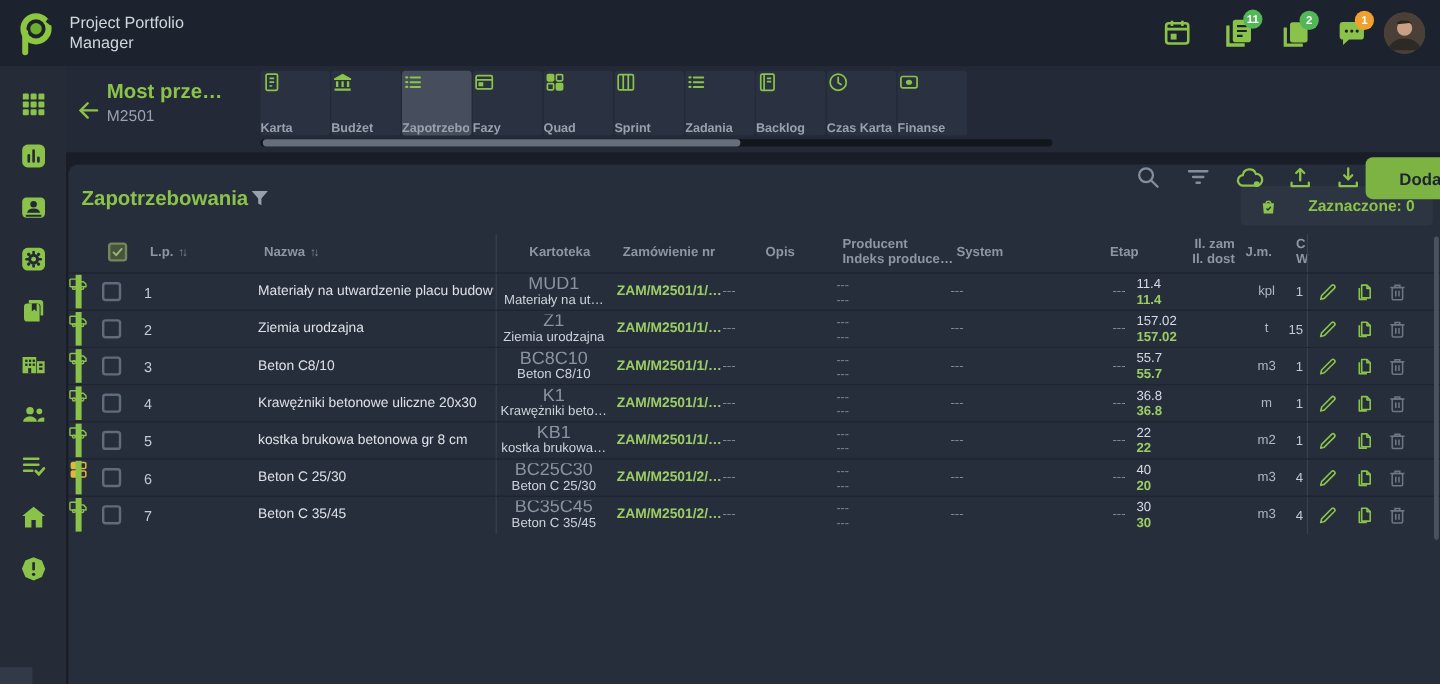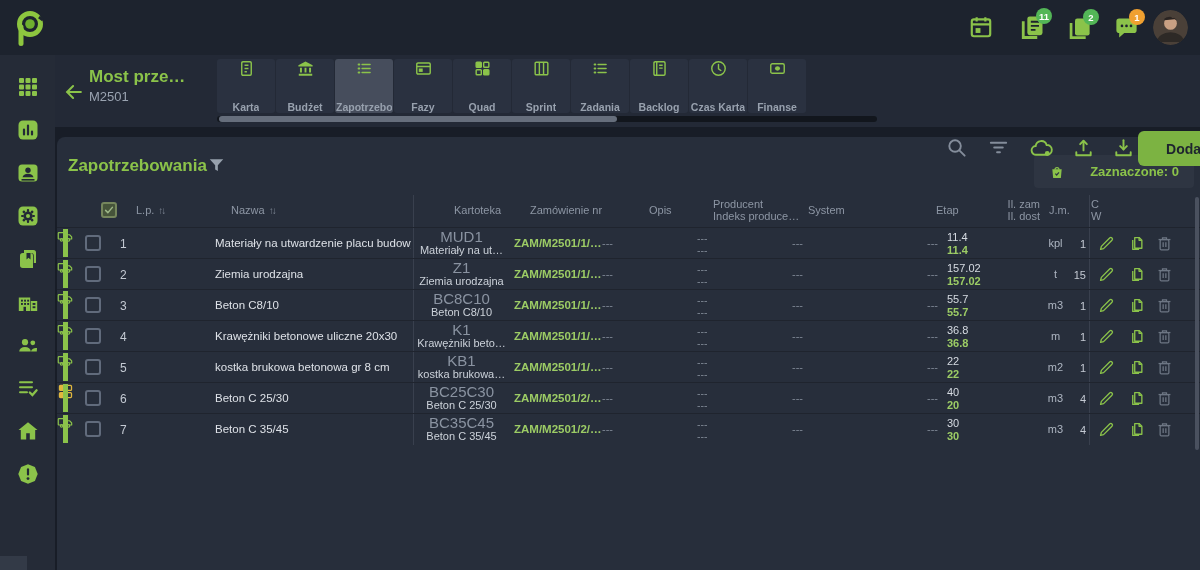--- a/index.html
+++ b/index.html
@@ -30,21 +30,21 @@
   .side-footer{position:absolute;left:0;top:556px;width:27px;height:14px;background:#333a47;z-index:4}
 
   
   .strip{position:absolute;left:55px;top:55px;width:1145px;height:72px;background:#232936;z-index:3}
   .back-arrow{position:absolute;left:8px;top:26px;width:22px;height:22px;color:#8bc34a;cursor:pointer}
   .proj{position:absolute;left:34px;top:12px}
   .proj-name{font-size:17px;font-weight:bold;color:#8bc34a;white-space:nowrap}
   .proj-code{font-size:13px;color:#9aa3b1;margin-top:2px}
   .tabs{position:absolute;left:162px;top:4px;display:flex;gap:1px}
   .tab{width:58px;height:54px;background:#2a3140;border-radius:3px;display:flex;flex-direction:column;
-       align-items:center;justify-content:center;gap:23px;cursor:pointer;overflow:hidden}
+       justify-content:center;gap:23px;cursor:pointer;overflow:hidden}
   .tab.active{background:#464d5c}
   .tab .ticon{width:19px;height:19px;color:#8bc34a}
   .tab .tlabel{font-size:10.5px;font-weight:bold;color:#98a1ae;white-space:nowrap;max-width:56px;overflow:hidden}
   .hscroll{position:absolute;left:162px;top:61px;width:660px;height:6px;background:#12161d;border-radius:3px}
   .hscroll .thumb{position:absolute;left:2px;top:0;width:398px;height:6px;background:#666e7c;border-radius:3px;cursor:grab}
   .tool{position:absolute;top:68px;width:23px;height:23px;cursor:pointer}
   .tool.gray{color:#848d9b}.tool.green{color:#8bc34a}
   .t-search{left:890px}.t-filter{left:932px}.t-cloud{left:974px;width:25px;height:25px}.t-up{left:1017px}.t-down{left:1057px}
   .add-btn{position:absolute;left:1083px;top:76px;width:95px;height:35px;background:#7cb342;border:none;border-radius:6px;
            color:#1e242f;font-size:14px;font-weight:bold;font-family:"Liberation Sans",sans-serif;cursor:pointer}
@@ -55,21 +55,21 @@
   .content{position:absolute;left:55px;top:127px;right:0;bottom:0;background:#181d27}
   .panel{position:absolute;left:2px;top:10px;right:0;bottom:0;background:#272e3b;border-radius:8px 0 0 0}
   .panel-title{position:absolute;left:11px;top:19px;font-size:17px;font-weight:bold;color:#8bc34a}
   .title-filter{position:absolute;left:150px;top:19px;width:19px;height:19px;color:#97a1ad;cursor:pointer}
   .sel-badge{position:absolute;right:6px;top:18px;height:33px;background:#2e3542;border-radius:4px;display:flex;
              align-items:center;gap:25px;padding:0 15px;cursor:pointer}
   .sel-badge .icon{width:16px;height:16px;color:#8bc34a}
   .sel-badge span{font-size:13px;font-weight:bold;color:#8bc34a}
 
   
-  .thead{position:absolute;left:16px;top:58px;right:0;height:32px;font-size:11px;font-weight:normal;color:#8d96a4}
+  .thead{position:absolute;left:5px;top:58px;right:0;height:32px;font-size:11px;font-weight:bold;color:#8d96a4}
   .th{position:absolute;top:9px;white-space:nowrap}
   .th2{top:3px;line-height:12px}
   .sort{color:#7d8694;font-size:10px;letter-spacing:-2px;margin-left:4px}
   .h-lp{left:63px}.h-nazwa{left:158px}.h-kart{left:356px;width:97px;text-align:center}
   .h-zam{left:457px}.h-opis{left:576px}.h-prod{left:640px}.h-sys{left:735px}.h-etap{left:863px}
   .h-il{left:890px;width:77px;text-align:right}.h-jm{left:976px;width:45px;text-align:left}
   .h-cw{left:1018px;width:13px;overflow:hidden}
   .checkbox{position:absolute;left:28px;width:16px;height:16px;border:2px solid #616b7c;border-radius:3px;cursor:pointer}
   .checkbox.checked{background:#46543a;border-color:#75865c}
   .checkbox svg{width:100%;height:100%}
@@ -108,20 +108,24 @@
 
 <div class="topbar">
   <span class="icon logo">
     <svg viewBox="0 0 40 40">
         <path d="M12 36.5V20" stroke="#8dc63f" stroke-width="5" stroke-linecap="round" fill="none"></path>
         <circle cx="21" cy="17" r="10.5" fill="none" stroke="#8dc63f" stroke-width="5"></circle>
         <circle cx="21" cy="17" r="4.8" fill="#6faf2f"></circle>
         <path d="M30 10l4 3" stroke="#1d232e" stroke-width="3" fill="none"></path>
       </svg>
   </span>
+  <div class="app-title">
+    <div>Project Portfolio</div>
+    <div>Manager</div>
+  </div>
   <span class="icon tb-icon tb-cal" id="ic-cal">
       <svg viewBox="0 0 24 24">
         <g fill="none" stroke="currentColor" stroke-width="2">
           <rect x="3.5" y="5" width="17" height="15.5" rx="2"></rect>
           <path d="M8 3v4M16 3v4M3.5 9.5h17"></path>
         </g>
         <rect x="7" y="13" width="4.5" height="4.5" fill="currentColor"></rect>
       </svg>
     </span>
   <span class="icon tb-icon tb-docs" id="ic-docs">

